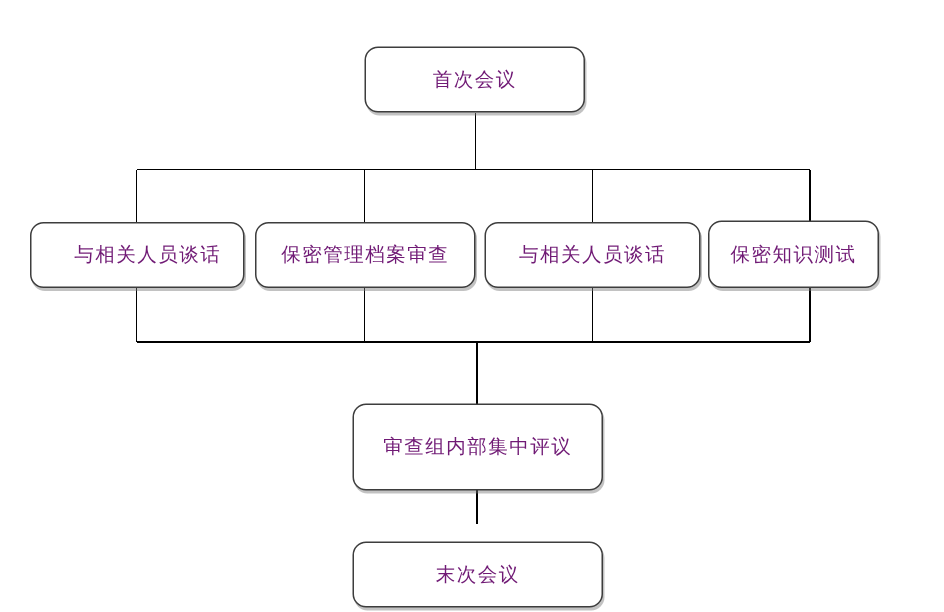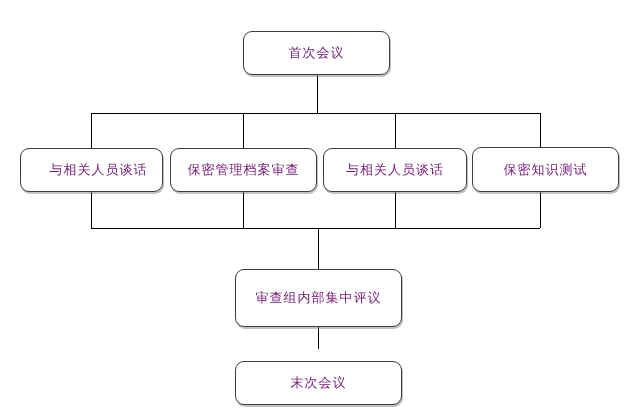--- a/index.html
+++ b/index.html
@@ -38,21 +38,21 @@
     font-size: 13px;
     color: #701a75;
     letter-spacing: 1px;
     white-space: nowrap;
   }
   
   .n-start  { left: 243px; top: 31px;  width: 147px; height: 44px; }
   .n-talk   { left: 20px;  top: 148px; width: 143px; height: 44px; padding-left: 14px; }
   .n-archive{ left: 170px; top: 148px; width: 147px; height: 44px; }
   .n-tech   { left: 323px; top: 148px; width: 144px; height: 44px; }
-  .n-test   { left: 472px; top: 147px; width: 147px; height: 45px; }
+  .n-test   { left: 472px; top: 147px; width: 114px; height: 45px; }
   .n-review { left: 235px; top: 269px; width: 167px; height: 58px; }
   .n-end    { left: 235px; top: 349px; width: 167px; height: 44px; margin-top: 12px; }
 </style>
 </head>
 <body>
 
 <div class="canvas">
 
   <svg class="edges" viewBox="0 0 629 408" shape-rendering="crispEdges">
     <g stroke="#000000" stroke-width="1" fill="none">

